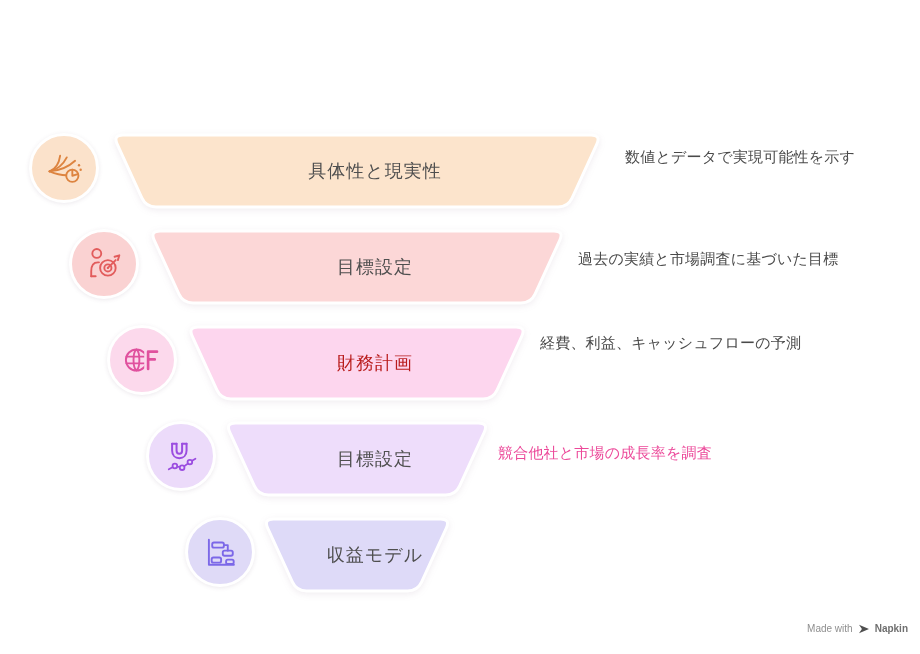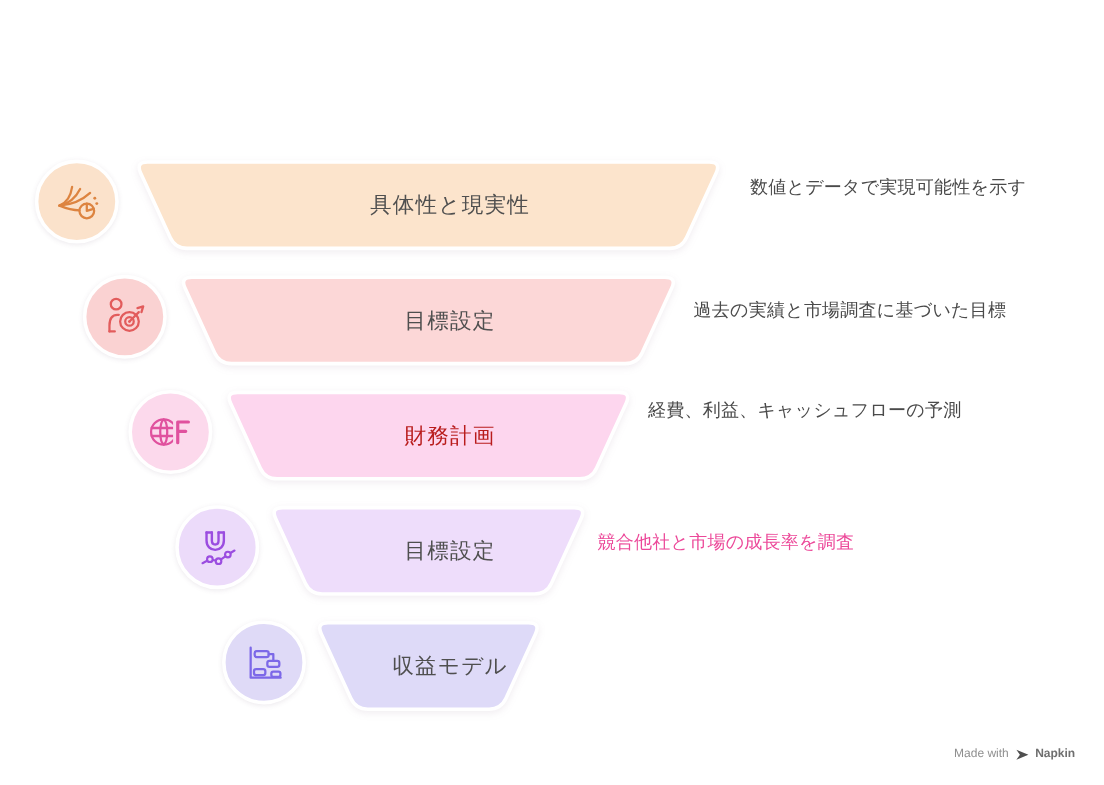--- a/index.html
+++ b/index.html
@@ -26,21 +26,21 @@
   .icon-badge{
     position:absolute;width:64px;height:64px;border-radius:50%;
     border:3px solid #ffffff;box-sizing:content-box;
     box-shadow:0 1px 4px rgba(100,70,110,0.12);
     display:flex;align-items:center;justify-content:center;
   }
   .b0{left:29px;top:133px}.b1{left:69px;top:229px}.b2{left:107px;top:325px}
   .b3{left:146px;top:421px}.b4{left:185px;top:517px}
   .icon-badge svg{width:40px;height:40px;display:block;}
   .footer{
-    position:absolute;right:24px;bottom:20px;display:flex;align-items:flex-end;gap:5px;
+    position:absolute;right:12px;bottom:20px;display:flex;align-items:flex-end;gap:5px;
     font-size:10px;
   }
   .footer .made{color:#8f8f8f;}
   .footer .brand{color:#6f6f6f;font-weight:bold;}
   .footer svg{width:12px;height:10px;display:block;}
 </style>
 </head>
 <body>
 
 <div class="canvas">

